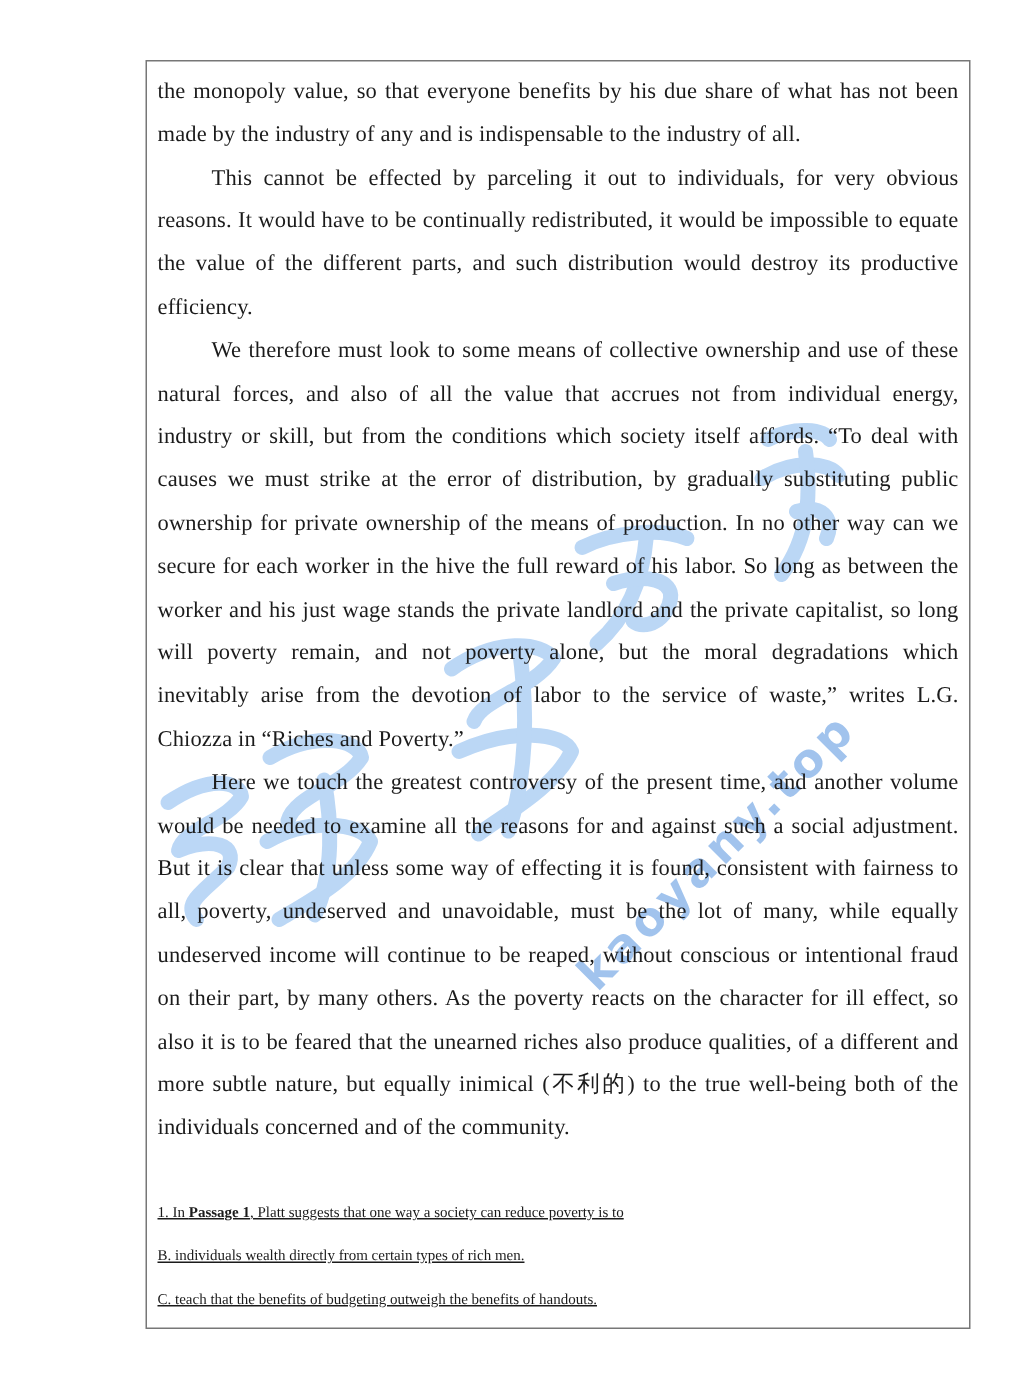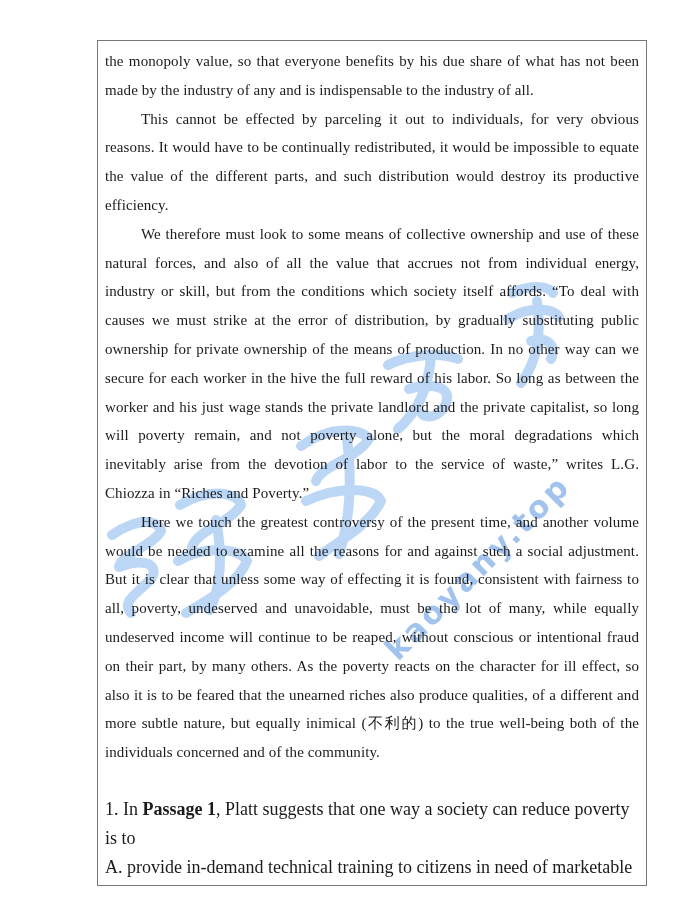--- a/index.html
+++ b/index.html
@@ -44,23 +44,24 @@
   }
   .passage p.indent {
     text-indent: 36px;
   }
   .question-block {
     margin-top: 28px;
   }
   .question-block .q-line,
   .question-block .opt-line {
     margin: 0;
-    font-size: 18px;
+    font-size: 10px;
     line-height: 28.8px;
     text-align: left;
+    text-decoration: underline;
   }
   .q-bold {
     font-weight: bold;
   }
   .wm-text {
     font-family: "DejaVu Sans", sans-serif;
     font-weight: bold;
     font-size: 31px;
     letter-spacing: 3px;
     fill: #8ab5e9;
@@ -98,18 +99,17 @@
 <div class="page-frame">
   <div class="passage">
     <p>the monopoly value, so that everyone benefits by his due share of what has not been made by the industry of any and is indispensable to the industry of all.</p>
     <p class="indent">This cannot be effected by parceling it out to individuals, for very obvious reasons. It would have to be continually redistributed, it would be impossible to equate the value of the different parts, and such distribution would destroy its productive efficiency.</p>
     <p class="indent">We therefore must look to some means of collective ownership and use of these natural forces, and also of all the value that accrues not from individual energy, industry or skill, but from the conditions which society itself affords. “To deal with causes we must strike at the error of distribution, by gradually substituting public ownership for private ownership of the means of production. In no other way can we secure for each worker in the hive the full reward of his labor. So long as between the worker and his just wage stands the private landlord and the private capitalist, so long will poverty remain, and not poverty alone, but the moral degradations which inevitably arise from the devotion of labor to the service of waste,” writes L.G. Chiozza in “Riches and Poverty.”</p>
     <p class="indent">Here we touch the greatest controversy of the present time, and another volume would be needed to examine all the reasons for and against such a social adjustment. But it is clear that unless some way of effecting it is found, consistent with fairness to all, poverty, undeserved and unavoidable, must be the lot of many, while equally undeserved income will continue to be reaped, without conscious or intentional fraud on their part, by many others. As the poverty reacts on the character for ill effect, so also it is to be feared that the unearned riches also produce qualities, of a different and more subtle nature, but equally inimical (不利的) to the true well-being both of the individuals concerned and of the community.</p>
   </div>
 
   <div class="question-block">
     <p class="q-line"><span>1. In </span><span class="q-bold">Passage 1</span><span>, Platt suggests that one way a society can reduce poverty is to</span></p>
-    <p class="opt-line">A. provide in-demand technical training to citizens in need of marketable skills.</p>
     <p class="opt-line">B. individuals wealth directly from certain types of rich men.</p>
     <p class="opt-line">C. teach that the benefits of budgeting outweigh the benefits of handouts.</p>
 
   </div>
 </div>
 
 </body></html>

